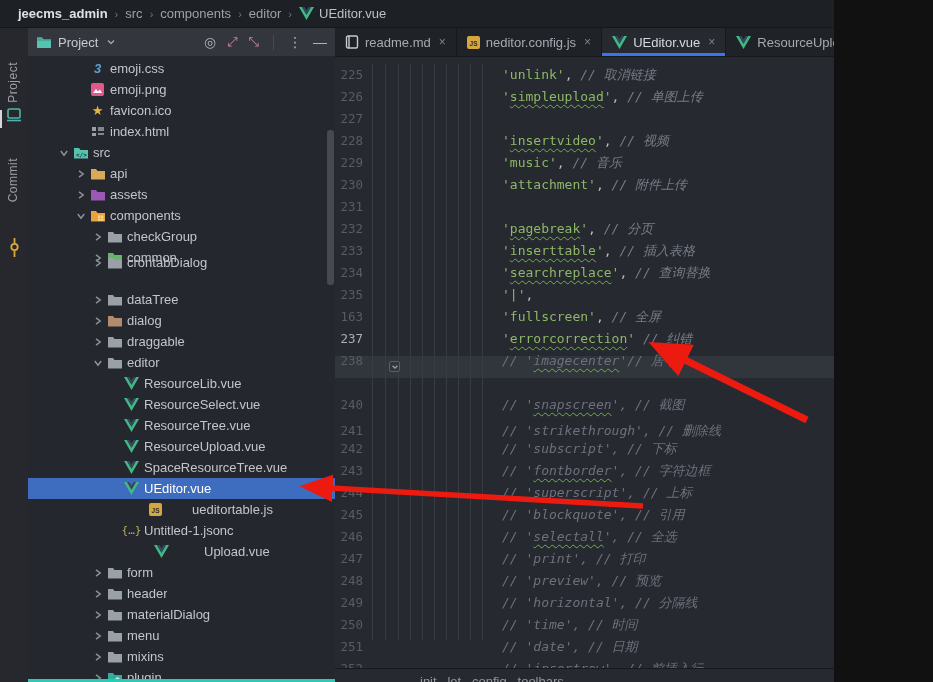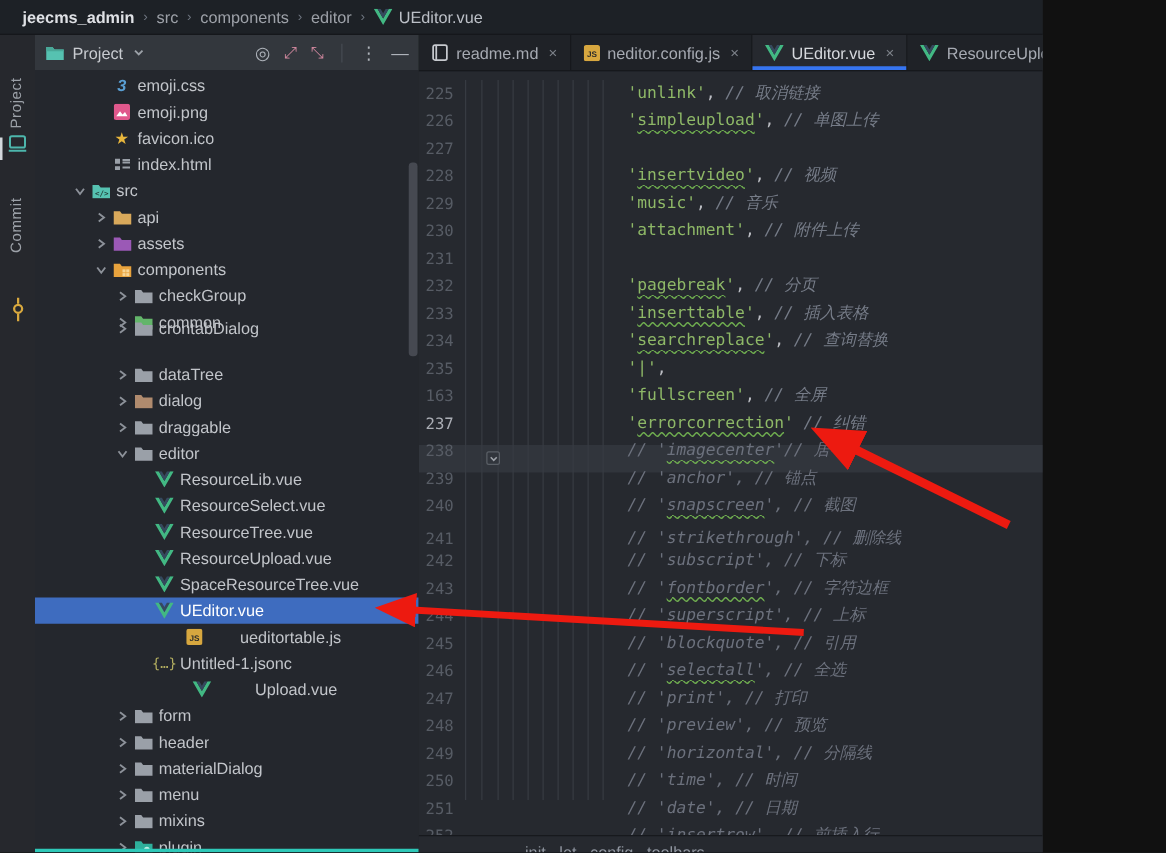--- a/index.html
+++ b/index.html
@@ -610,24 +610,20 @@
           <span class="src"><span class="tok-s">'</span><span class="tok-s">fullscreen</span><span class="tok-s">'</span><span class="tok-p">,</span><span class="tok-c"> // 全屏</span></span>
         </div>
         <div class="cline cur" style="top: 272px;">
           <span class="num">237</span>
           <span class="src"><span class="tok-s">'</span><span class="tok-s wavy">errorcorrection</span><span class="tok-s">'</span><span class="tok-c"> // 纠错</span></span>
         </div>
         <div class="cline" style="top: 294px;">
           <span class="num">238</span>
           <span class="src"><span class="tok-dead">// '</span><span class="tok-dead wavy">imagecenter</span><span class="tok-dead">'// 居中</span></span>
         </div>
-        <div class="cline" style="top: 316px;">
-          <span class="num">239</span>
-          <span class="src"><span class="tok-dead">// '</span><span class="tok-dead">anchor</span><span class="tok-dead">', // 锚点</span></span>
-        </div>
         <div class="cline" style="top: 338px;">
           <span class="num">240</span>
           <span class="src"><span class="tok-dead">// '</span><span class="tok-dead wavy">snapscreen</span><span class="tok-dead">', // 截图</span></span>
         </div>
         <div class="cline" style="top: 364px;">
           <span class="num">241</span>
           <span class="src"><span class="tok-dead">// '</span><span class="tok-dead">strikethrough</span><span class="tok-dead">', // 删除线</span></span>
         </div>
         <div class="cline" style="top: 382px;">
           <span class="num">242</span>

